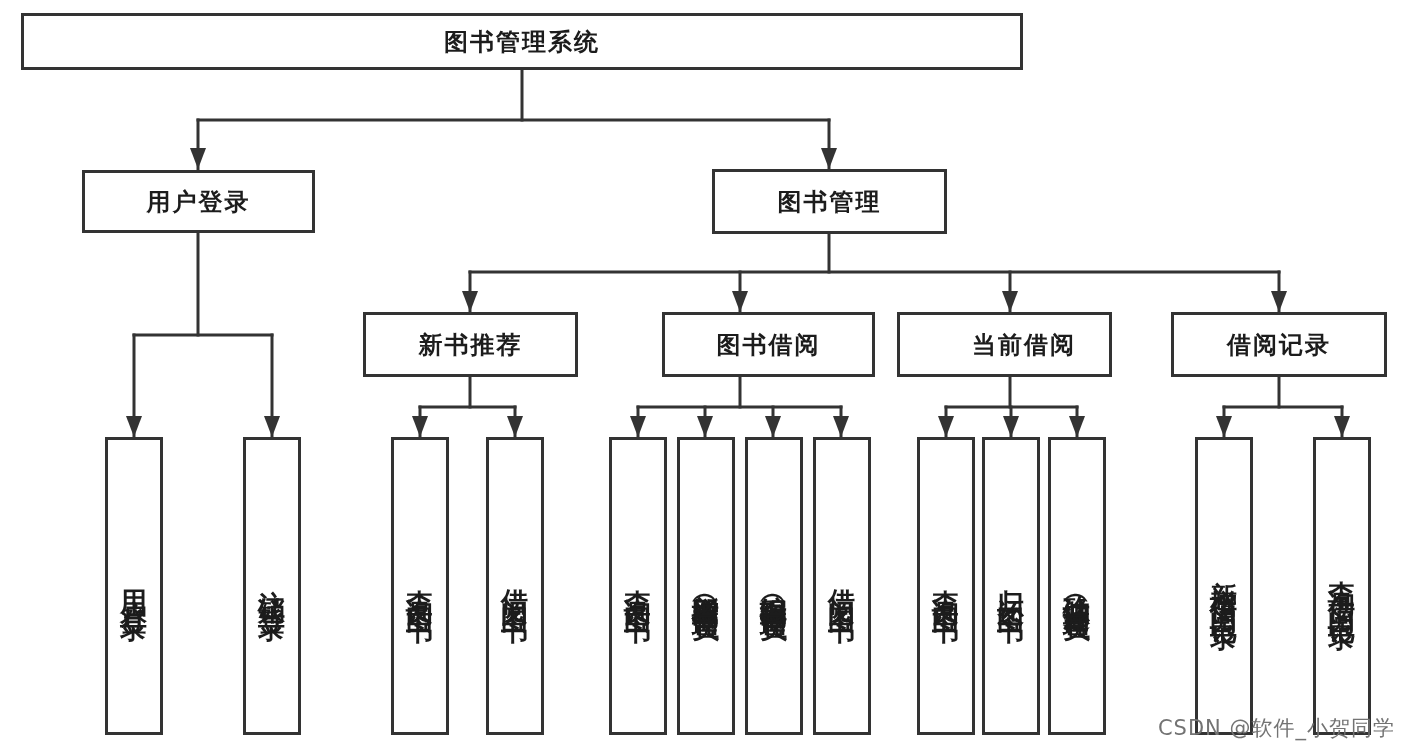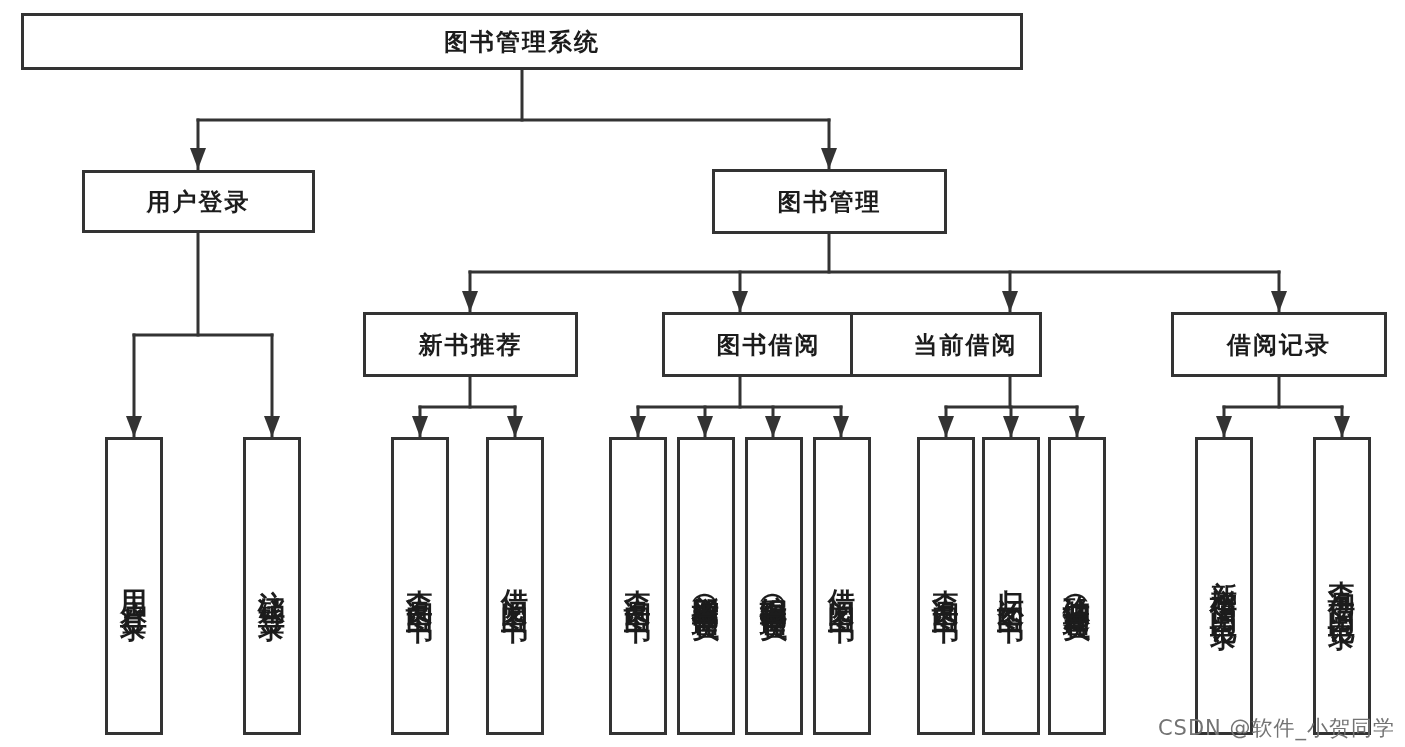--- a/index.html
+++ b/index.html
@@ -119,21 +119,21 @@
     </g>
   </svg>
 
   <div class="node h-node" style="left:21px; top:13px; width:1002px; height:57px;">图书管理系统</div>
 
   <div class="node h-node" style="left:82px; top:170px; width:233px; height:63px;">用户登录</div>
   <div class="node h-node" style="left:712px; top:169px; width:235px; height:65px;">图书管理</div>
 
   <div class="node h-node" style="left:363px; top:312px; width:215px; height:65px;">新书推荐</div>
   <div class="node h-node" style="left:634px; top:312px; width:213px; height:65px;margin-left:28px;">图书借阅</div>
-  <div class="node h-node" style="left:850px; top:312px; width:192px; height:65px;padding-left:39px;">当前借阅</div>
+  <div class="node h-node" style="left:897px; top:312px; width:215px; height:65px;padding-left:39px;">当前借阅</div>
   <div class="node h-node" style="left:1171px; top:312px; width:216px; height:65px;">借阅记录</div>
 
   <div class="node v-node" style="left:105px; top:437px; width:58px; height:298px;">用户登录</div>
   <div class="node v-node" style="left:243px; top:437px; width:58px; height:298px;">注销登录</div>
 
   <div class="node v-node" style="left:391px; top:437px; width:58px; height:298px;">查询图书</div>
   <div class="node v-node" style="left:486px; top:437px; width:58px; height:298px;">借阅图书</div>
 
   <div class="node v-node" style="left:609px; top:437px; width:58px; height:298px;">查询图书</div>
   <div class="node v-node v-long" style="left:677px; top:437px; width:58px; height:298px;">新增图书（管理员）</div>

